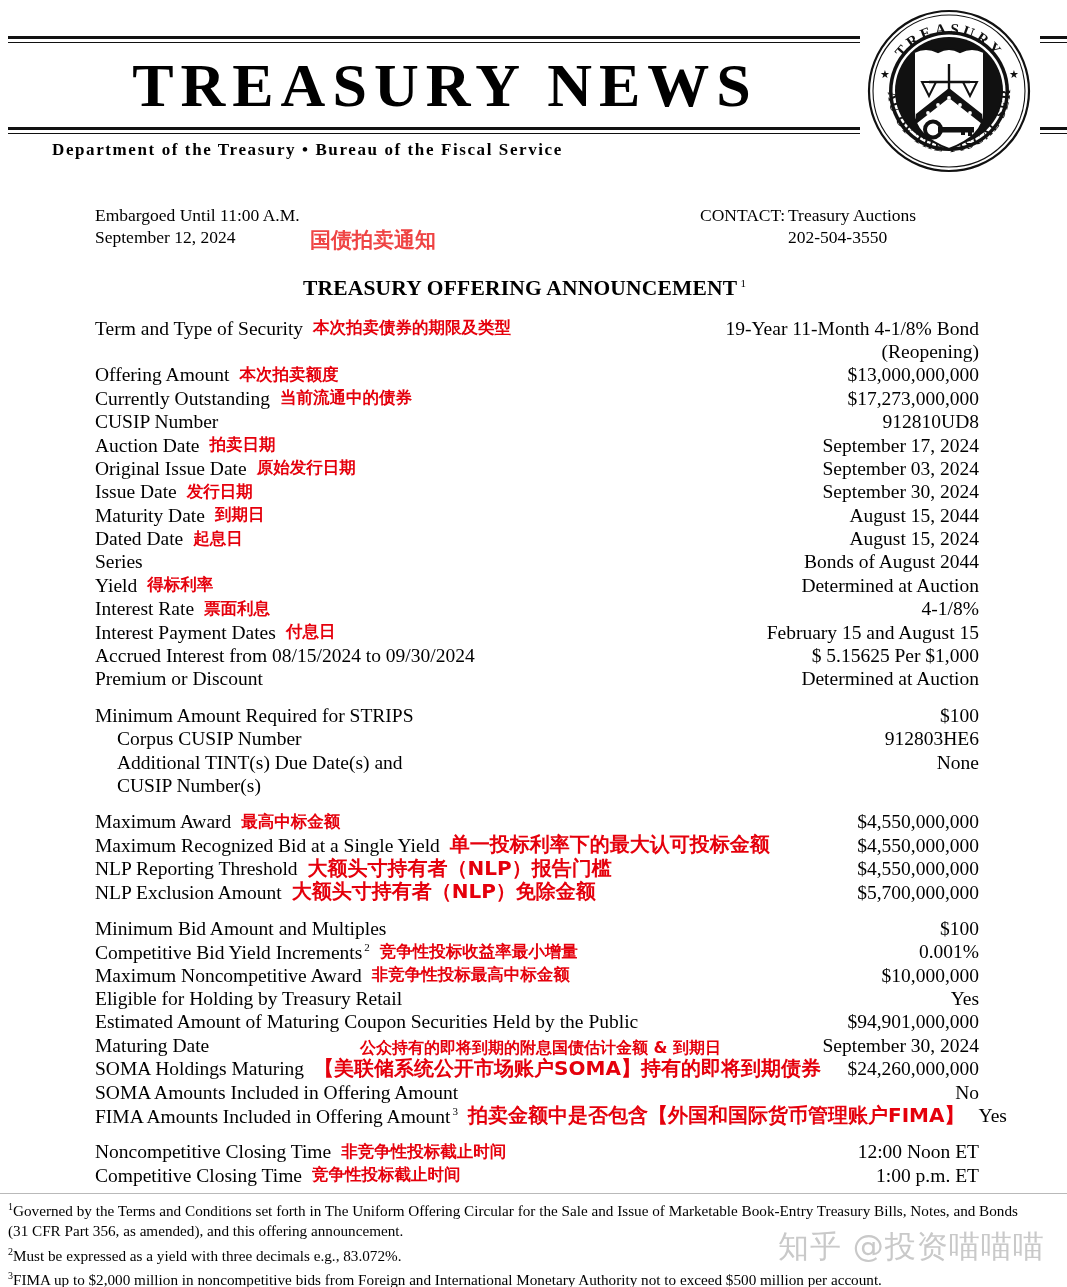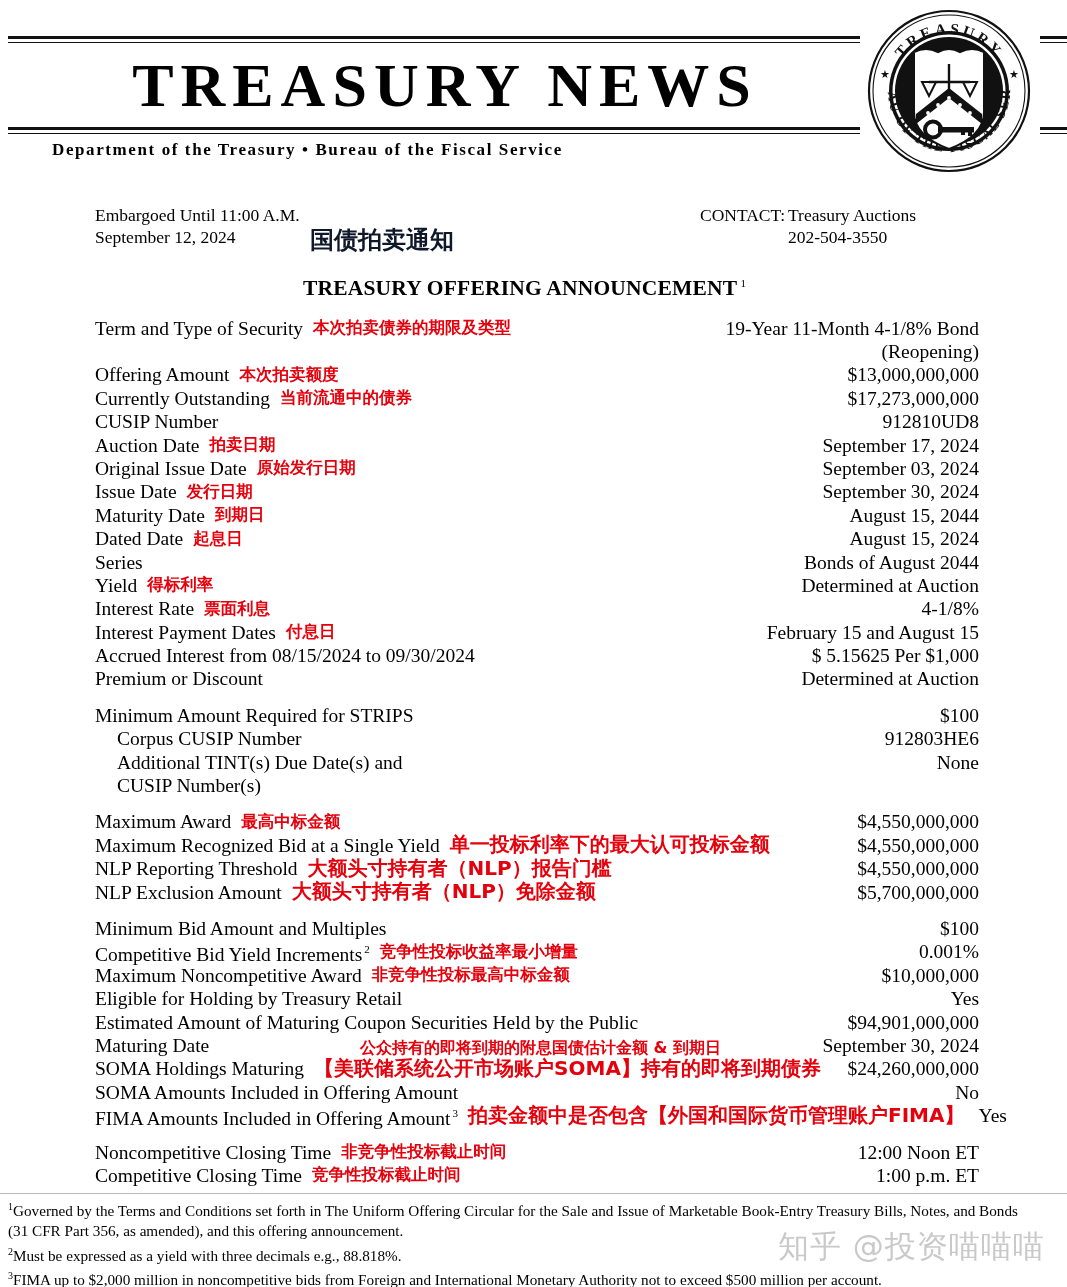--- a/index.html
+++ b/index.html
@@ -119,24 +119,24 @@
   }
   .hdr-right .contact-label {
     display: inline-block;
     width: 88px;
   }
 
   .cn-title {
     position: absolute;
     left: 310px;
     top: 25px;
-    color: #0f172a;
+    color: #ef4444;
     font-family: "DejaVu Sans", sans-serif;
     font-weight: 700;
-    font-size: 24px;
+    font-size: 21px;
     white-space: nowrap;
   }
   .doc-title {
     text-align: center;
     font-weight: 700;
     font-size: 21.5px;
     margin: 6px 0 16px 0;
     padding-right: 18px;
     letter-spacing: 0.2px;
   }
@@ -148,21 +148,21 @@
   }
 
   
   .rows {
     position: relative;
     padding: 0 88px 0 95px;
   }
   .row {
     position: relative;
     display: flex;
-    align-items: center;
+    align-items: flex-end;
     height: 23.4px;
   }
   .row .label {
     flex: 0 0 auto;
     white-space: nowrap;
     font-size: 19.5px;
   }
   .row .label.indent {
     padding-left: 22px;
   }
@@ -553,17 +553,17 @@
       <span class="value">1:00 p.m. ET</span>
     </div>
 
   </div>
 </div>
 
 <div class="foot-rule"></div>
 <div class="footnotes">
   <p><sup>1</sup><span>Governed by the Terms and Conditions set forth in The Uniform Offering Circular for the Sale and Issue of Marketable Book-Entry Treasury Bills, Notes, and Bonds</span></p>
   <p><span>(31 CFR Part 356, as amended), and this offering announcement.</span></p>
-  <p><sup>2</sup><span>Must be expressed as a yield with three decimals e.g., 88.818%.</span></p>
+  <p><sup>2</sup><span>Must be expressed as a yield with three decimals e.g., 83.072%.</span></p>
   <p><sup>3</sup><span>FIMA up to $2,000 million in noncompetitive bids from Foreign and International Monetary Authority not to exceed $500 million per account.</span></p>
 </div>
 
 <div class="watermark">知乎 @投资喵喵喵</div>
 
 </body></html>

